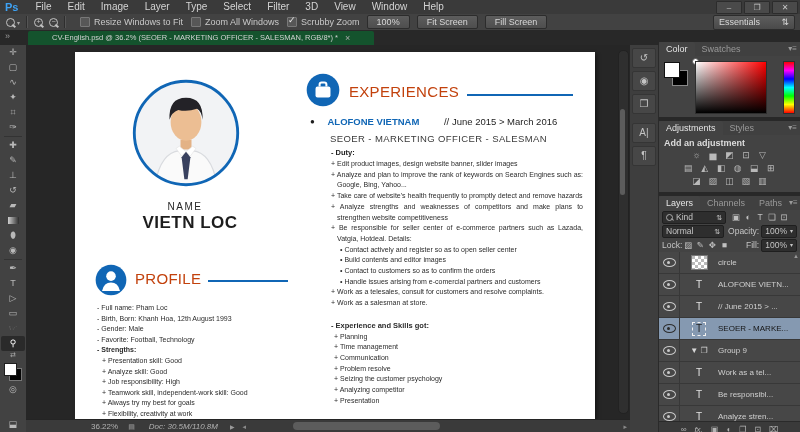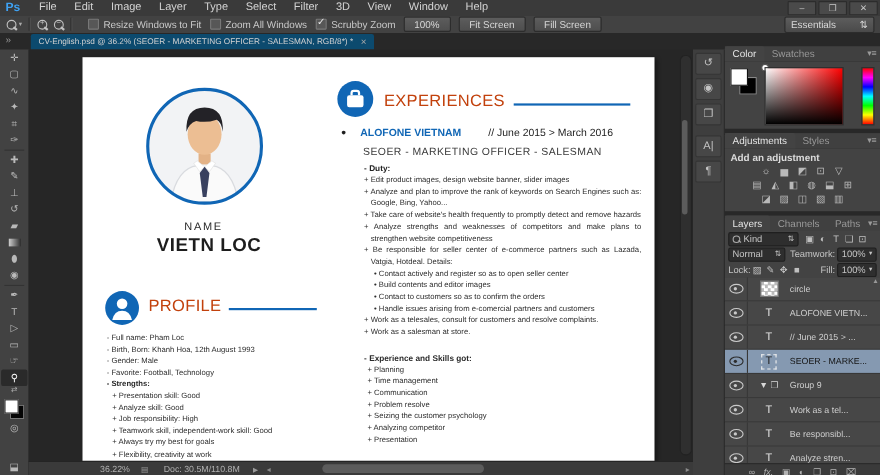--- a/index.html
+++ b/index.html
@@ -27,22 +27,22 @@
     border-radius:1px;margin:0 4px 0 8px;position:relative;vertical-align:middle;}
   .checkbox .chk{position:absolute;left:0;top:-3px;font-size:9px;color:#e8e8e8;}
   .obtn{background:linear-gradient(#5d5d5d,#4e4e4e);border:1px solid #2c2c2c;border-radius:2px;
     color:#d8d8d8;font-size:9px;padding:0 9px;height:12px;line-height:12px;margin-left:7px;}
   .workspace-btn{position:absolute;right:5px;top:1px;width:70px;height:13px;background:linear-gradient(#5d5d5d,#4a4a4a);
     border:1px solid #2c2c2c;border-radius:2px;color:#d8d8d8;font-size:9px;line-height:13px;padding:0 5px;display:flex;justify-content:space-between;}
 
   
   .tabbar{position:absolute;left:0;top:30px;width:800px;height:15px;background:#282828;}
   .tab-collapse{position:absolute;left:5px;top:1px;color:#9a9a9a;font-size:9px;}
-  .doc-tab{position:absolute;left:28px;top:1px;height:14px;background:#0c4a6e;color:#d2d2d2;
-    font-size:7.5px;line-height:14px;padding:0 7px;display:flex;gap:7px;align-items:center;border-radius:2px 2px 0 0;}
+  .doc-tab{position:absolute;left:28px;top:1px;height:14px;background:#14532d;color:#d2d2d2;
+    font-size:7.5px;line-height:14px;padding:0 24px;display:flex;gap:7px;align-items:center;border-radius:2px 2px 0 0;}
   .tab-close{color:#aaa;font-size:9px;}
   .dock-arrows{position:absolute;top:4px;color:#8d8d8d;font-size:5px;letter-spacing:-1px;}
 
   
   .toolbar{position:absolute;left:0;top:45px;width:26px;height:387px;background:#424242;
     border-right:1px solid #292929;display:flex;flex-direction:column;align-items:center;}
   .tool{width:24px;height:15px;font-size:9px;color:#b9b9b9;text-align:center;line-height:15px;}
   .tool.selected{background:#2a2a2a;color:#fefefe;border-radius:2px;}
   .tsep{width:18px;height:1px;background:#333;margin:1px 0;}
   .grad-chip{display:inline-block;width:11px;height:7px;background:linear-gradient(90deg,#cfcfcf,#2c2c2c);vertical-align:middle;}
@@ -54,21 +54,21 @@
   
   .docwin{position:absolute;left:26px;top:45px;width:604px;height:387px;background:#262626;}
   .page{position:absolute;left:49px;top:7px;width:520px;height:367px;background:#ffffff;
     box-shadow:2px 2px 4px rgba(0,0,0,.45);color:#2b2b2b;}
   .vscroll{position:absolute;left:592px;top:5px;width:9px;height:362px;background:#2f2f2f;border:1px solid #222;border-radius:5px;}
   .vthumb{position:absolute;left:1px;top:58px;width:5px;height:86px;background:#5c5c5c;border-radius:3px;}
   .statusbar{position:absolute;left:0;top:374px;width:604px;height:13px;background:#3a3a3a;border-top:1px solid #242424;
     font-size:8px;color:#b2b2b2;display:flex;align-items:center;}
   .status-zoom{margin-left:65px;}
   .status-docicon{margin-left:10px;color:#9a9a9a;font-size:7px;}
-  .status-doc{margin-left:14px;}
+  .status-doc{margin-left:14px;font-style:italic;}
   .status-arrow{margin-left:12px;font-size:6px;color:#9a9a9a;}
   .hscroll-larrow{margin-left:8px;font-size:7px;color:#8a8a8a;}
   .hthumb{position:absolute;left:267px;top:2px;width:147px;height:8px;background:#5c5c5c;border-radius:4px;}
   .hscroll-rarrow{position:absolute;right:3px;top:3px;font-size:7px;color:#8a8a8a;}
 
   
   .photo{position:absolute;left:56px;top:26px;width:110px;height:110px;}
   .cv-name-label{position:absolute;left:15px;top:149px;width:190px;text-align:center;
     font-size:10px;letter-spacing:1.5px;color:#262626;}
   .cv-name{position:absolute;left:20px;top:161px;width:190px;text-align:center;
@@ -412,21 +412,21 @@
           <span class="fic">◐</span>
           <span class="fic">T</span>
           <span class="fic">❏</span>
           <span class="fic">⊡</span>
         </div>
         <div class="layers-ctl">
           <span class="lbox" style="width:72px;">
             <span>Normal</span>
             <span style="margin-left:auto;font-size:7px;">⇅</span>
           </span>
-          <span style="margin-left:4px;">Teamwork:</span>
+          <span style="margin-left:4px;">Opacity:</span>
           <span class="lbox" style="margin-left:2px;">
             <span>100%</span>
             <span style="font-size:6px;">▾</span>
           </span>
         </div>
         <div class="layers-ctl">
           <span>Lock:</span>
           <span class="fic">▨</span>
           <span class="fic">✎</span>
           <span class="fic">✥</span>

